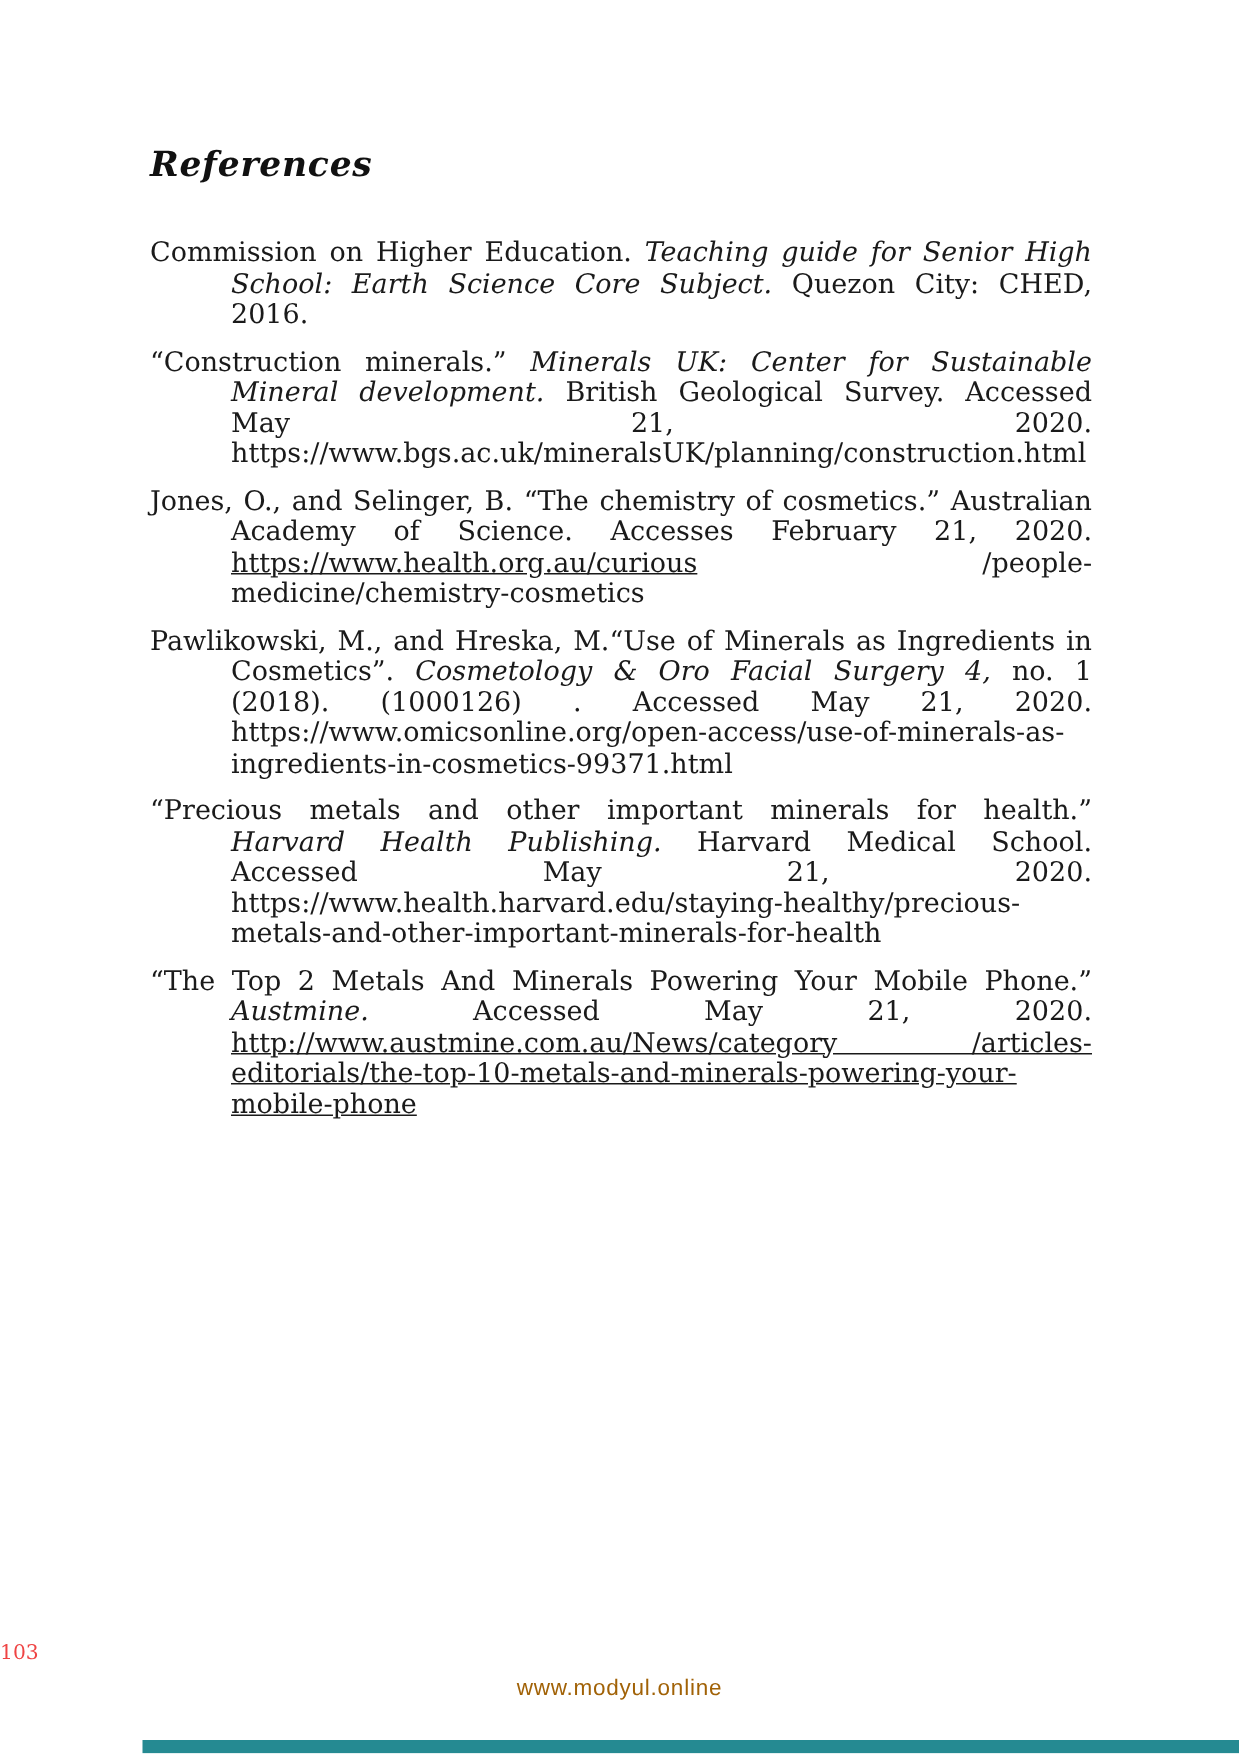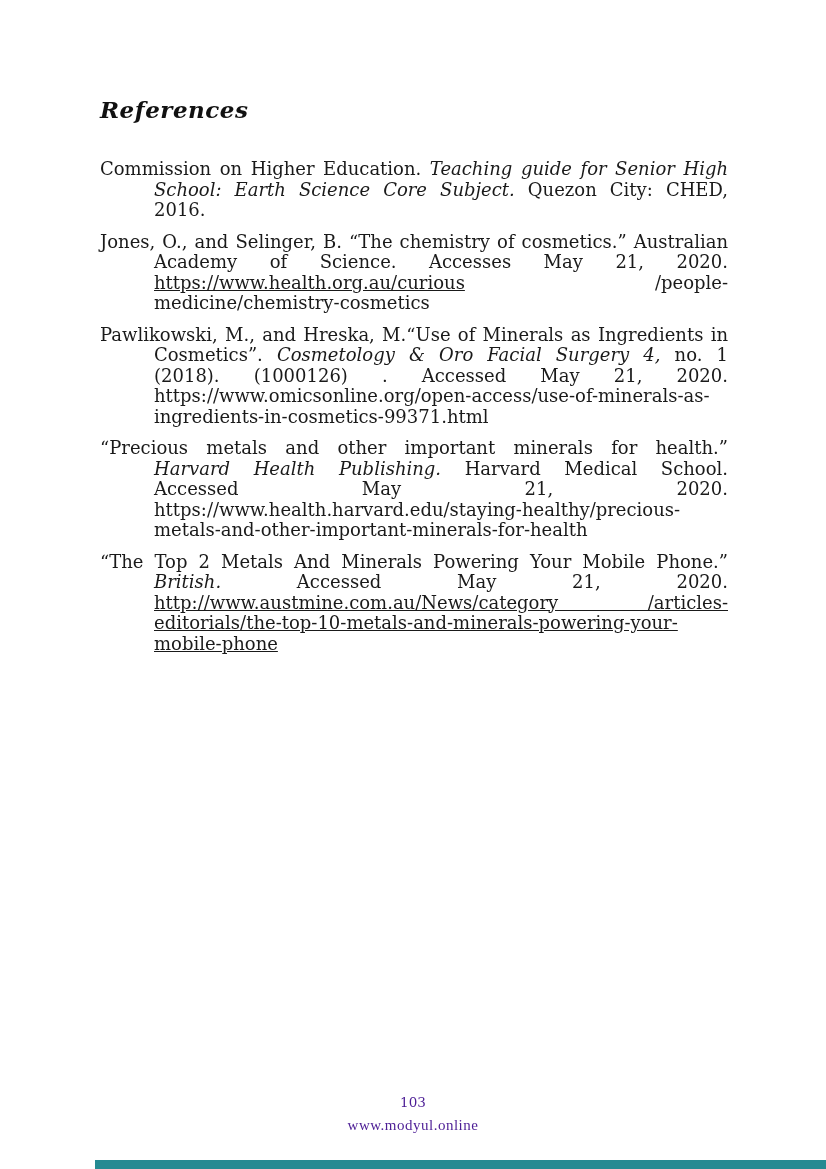--- a/index.html
+++ b/index.html
@@ -43,55 +43,56 @@
     font-style: italic;
   }
   .ref .link {
     text-decoration: underline;
   }
   .footer-pagenum {
     position: absolute;
     top: 1094px;
     left: 0;
     width: 100%;
-    text-align: center;
+    text-align: left;
     font-size: 13.5px;
-    color: #4c1d95;
+    color: #ef4444;
   }
   .footer-watermark {
     position: absolute;
     top: 1117px;
     left: 0;
     width: 100%;
     text-align: center;
     font-size: 15px;
-    font-family: Liberation Serif, serif;
-    color: #4c1d95;
+    font-family: Liberation Sans, sans-serif;
+    color: #a16207;
     letter-spacing: 0.5px;
   }
   .footer-bar {
     position: absolute;
     left: 95px;
     right: 0;
     bottom: 0;
     height: 9px;
     background: #258a92;
   }
 </style>
 </head>
 <body>
 
 <div class="page">
   <div class="content">
     <h1 class="title">References</h1>
     <div>
         <p class="ref"><span>Commission on Higher Education. </span><span class="it">Teaching guide for Senior High School: Earth Science Core Subject.</span><span> Quezon City: CHED, 2016.</span></p>
-        <p class="ref"><span>Jones, O., and Selinger, B. “The chemistry of cosmetics.” Australian Academy of Science. Accesses May 21, 2020. </span><span class="link">https://www.health.org.au/curious</span><span> /people-medicine/chemistry-cosmetics</span></p>
+        <p class="ref"><span>“Construction minerals.” </span><span class="it">Minerals UK: Center for Sustainable Mineral development.</span><span> British Geological Survey. Accessed May 21, 2020. https://www.bgs.ac.uk/mineralsUK/planning/construction.html</span></p>
+        <p class="ref"><span>Jones, O., and Selinger, B. “The chemistry of cosmetics.” Australian Academy of Science. Accesses February 21, 2020. </span><span class="link">https://www.health.org.au/curious</span><span> /people-medicine/chemistry-cosmetics</span></p>
         <p class="ref"><span>Pawlikowski, M., and Hreska, M.“Use of Minerals as Ingredients in Cosmetics”. </span><span class="it">Cosmetology &amp; Oro Facial Surgery 4,</span><span> no. 1 (2018). (1000126) . Accessed May 21, 2020. https://www.omicsonline.org/open-access/use-of-minerals-as-ingredients-in-cosmetics-99371.html</span></p>
         <p class="ref"><span>“Precious metals and other important minerals for health.” </span><span class="it">Harvard Health Publishing.</span><span> Harvard Medical School. Accessed May 21, 2020. https://www.health.harvard.edu/staying-healthy/precious-metals-and-other-important-minerals-for-health</span></p>
-        <p class="ref"><span>“The Top 2 Metals And Minerals Powering Your Mobile Phone.” </span><span class="it">British.</span><span> Accessed May 21, 2020. </span><span class="link">http://www.austmine.com.au/News/category /articles-editorials/the-top-10-metals-and-minerals-powering-your-mobile-phone</span></p>
+        <p class="ref"><span>“The Top 2 Metals And Minerals Powering Your Mobile Phone.” </span><span class="it">Austmine.</span><span> Accessed May 21, 2020. </span><span class="link">http://www.austmine.com.au/News/category /articles-editorials/the-top-10-metals-and-minerals-powering-your-mobile-phone</span></p>
       </div>
   </div>
 
   <div class="footer-pagenum">103</div>
   <div class="footer-watermark">www.modyul.online</div>
   <div class="footer-bar"></div>
 </div>
 
 </body></html>

